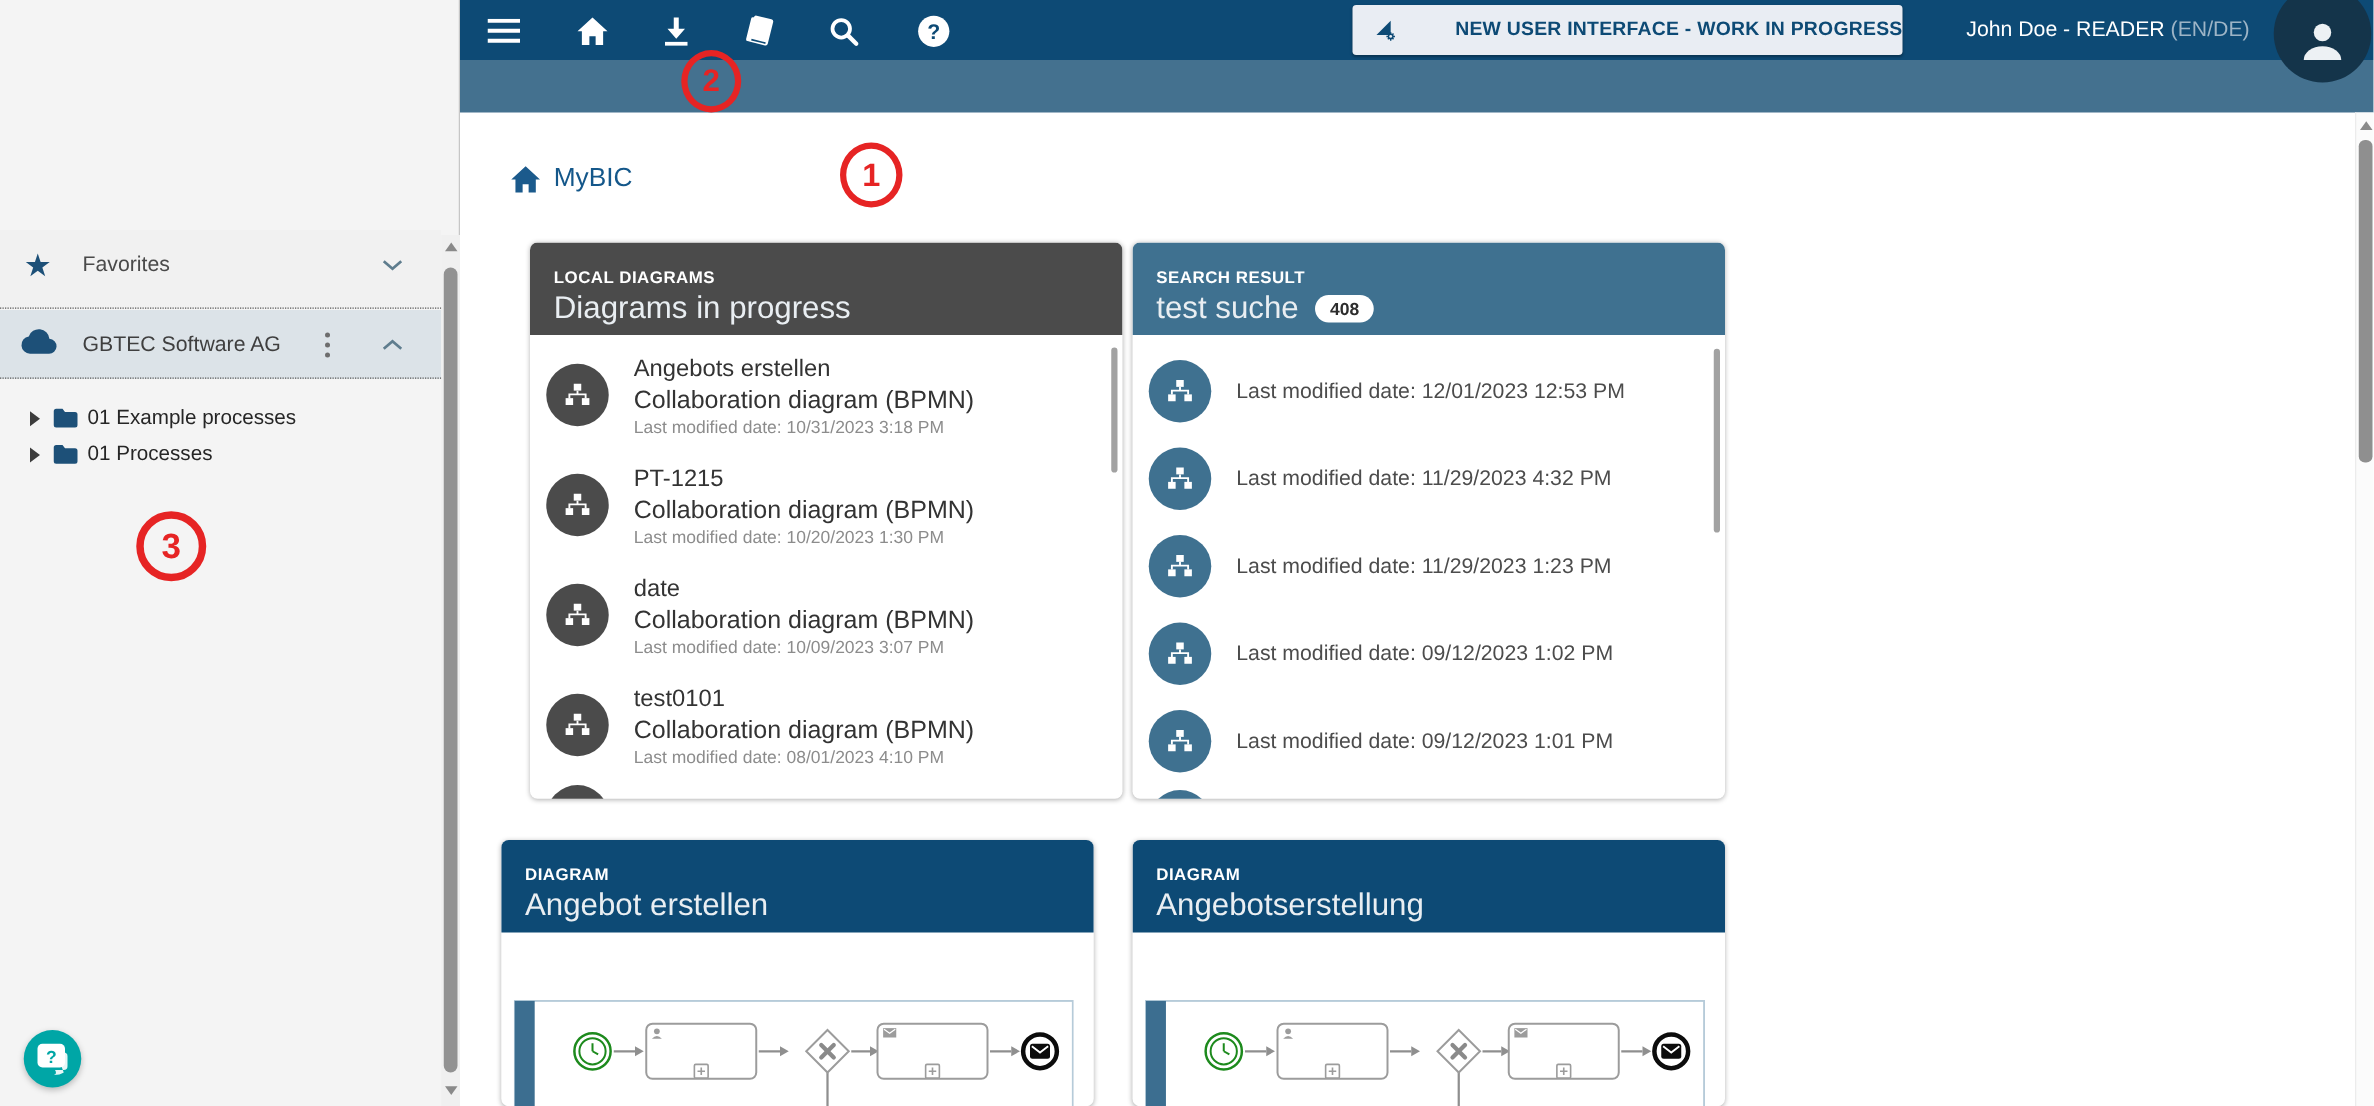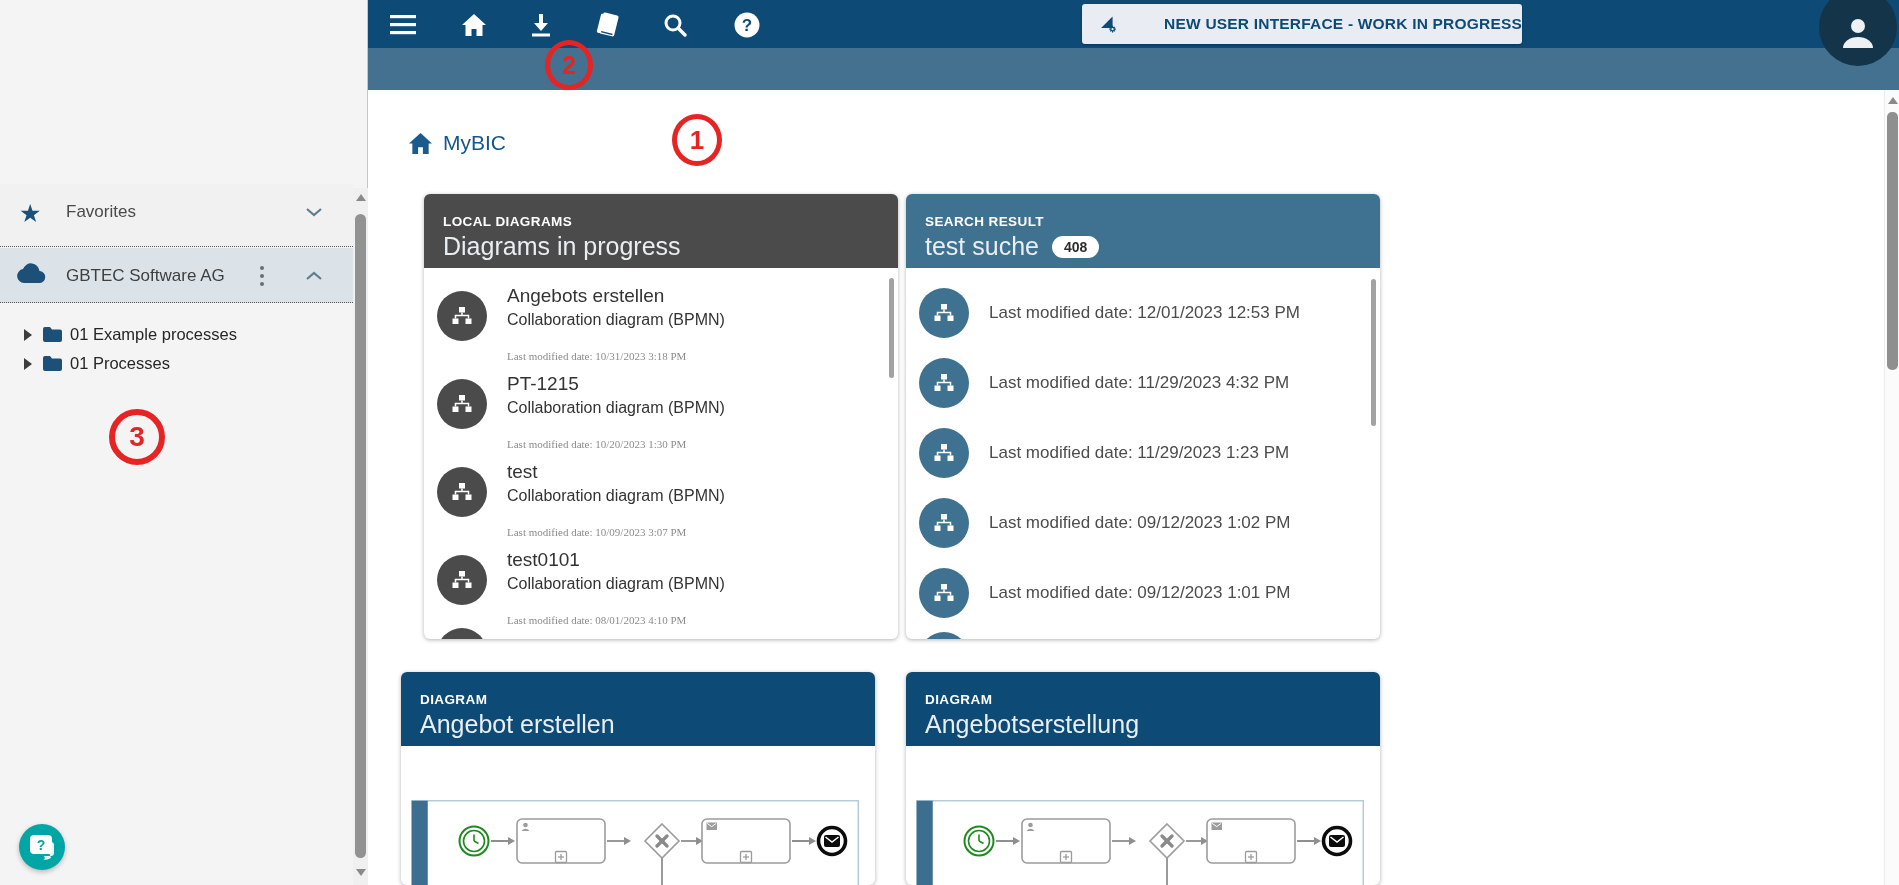--- a/index.html
+++ b/index.html
@@ -52,22 +52,22 @@
   .c4{left:906px;top:672px;height:213px;}
   .chead{position:relative;height:74px;padding:0 0 0 19px;box-sizing:border-box;}
   .hd-gray{background:#4b4b4b;} .hd-steel{background:#3f7190;} .hd-navy{background:#0d4a75;}
   .ccat{position:absolute;top:20px;left:19px;font-size:13.5px;font-weight:700;color:#fff;letter-spacing:.4px;}
   .ctitle{position:absolute;top:38px;left:19px;font-size:25px;font-weight:300;color:#e9eef2;display:flex;align-items:center;gap:13px;white-space:nowrap;}
   .badge{display:inline-block;background:#fff;color:#2d2d2d;font-size:14px;font-weight:700;border-radius:12px;padding:2px 12px;line-height:18px;}
   .item{position:absolute;left:13px;width:430px;cursor:pointer;}
   .circ{position:absolute;left:0;width:50px;height:50px;border-radius:50%;display:flex;align-items:center;justify-content:center;}
   .circ-gray{background:#4b4b4b;} .circ-steel{background:#3f7190;}
   .it-title{margin-left:70px;font-size:19px;color:#333;line-height:24px;}
-  .it-type{margin-left:70px;font-size:16px;color:#333;line-height:24px;}
-  .it-date{margin-left:70px;font-size:11px;color:#8c8c8c;line-height:18px;margin-top:15px;font-family:Liberation Serif, serif;}
+  .it-type{margin-left:70px;font-size:20px;color:#333;line-height:24px;}
+  .it-date{margin-left:70px;font-size:14px;color:#8c8c8c;line-height:18px;margin-top:0;}
   .sr-date{margin-left:70px;font-size:17px;color:#4c4c4c;line-height:50px;}
   .card-scroll{position:absolute;width:5px;background:#a2a2a2;border-radius:3px;}
   .bpmn-wrap{position:absolute;left:10px;top:128px;}
 </style>
 </head>
 <body>
 
 <div id="app">
 
   <div class="sidebar">
@@ -176,20 +176,21 @@
             <line x1="22" y1="18" x2="22" y2="30"></line>
             <line x1="16" y1="24" x2="28" y2="24"></line>
             <line x1="18" y1="20" x2="26" y2="28"></line>
             <line x1="26" y1="20" x2="18" y2="28"></line>
           </g>
         <circle cx="22" cy="24" r="2" fill="#e9edf3"></circle>
       </svg>
       <span>NEW USER INTERFACE - WORK IN PROGRESS</span>
     </div>
 
+    <div class="userlbl"><span>John Doe - READER</span> <span class="loc">(EN/DE)</span></div>
 
     <div class="avatar">
       <svg width="34" height="36" viewBox="0 0 34 36" style="margin-top:14px;">
         <circle cx="17" cy="10" r="7" fill="#edf1f4"></circle>
         <path d="M2 32 a15 11 0 0 1 30 0 Z" fill="#edf1f4"></path>
       </svg>
     </div>
   </div>
 
   <div class="secbar"></div>
@@ -241,21 +242,21 @@
     </div>
     <div class="item" style="top:266px;">
       <div class="circ circ-gray" style="top:7px;">
         <svg width="22" height="20" viewBox="0 0 22 20">
             <rect x="8" y="1" width="6" height="5.5" fill="#fff"></rect>
             <path d="M11 6.5 v3 M4.5 12.5 v-3 h13 v3" stroke="#fff" stroke-width="1.5" fill="none"></path>
             <rect x="1.5" y="12.5" width="6" height="5.5" fill="#fff"></rect>
             <rect x="14.5" y="12.5" width="6" height="5.5" fill="#fff"></rect>
           </svg>
       </div>
-      <div class="it-title">test</div>
+      <div class="it-title">date</div>
       <div class="it-type">Collaboration diagram (BPMN)</div>
       <div class="it-date">Last modified date: 10/09/2023 3:07 PM</div>
     </div>
     <div class="item" style="top:354px;">
       <div class="circ circ-gray" style="top:7px;">
         <svg width="22" height="20" viewBox="0 0 22 20">
             <rect x="8" y="1" width="6" height="5.5" fill="#fff"></rect>
             <path d="M11 6.5 v3 M4.5 12.5 v-3 h13 v3" stroke="#fff" stroke-width="1.5" fill="none"></path>
             <rect x="1.5" y="12.5" width="6" height="5.5" fill="#fff"></rect>
             <rect x="14.5" y="12.5" width="6" height="5.5" fill="#fff"></rect>

